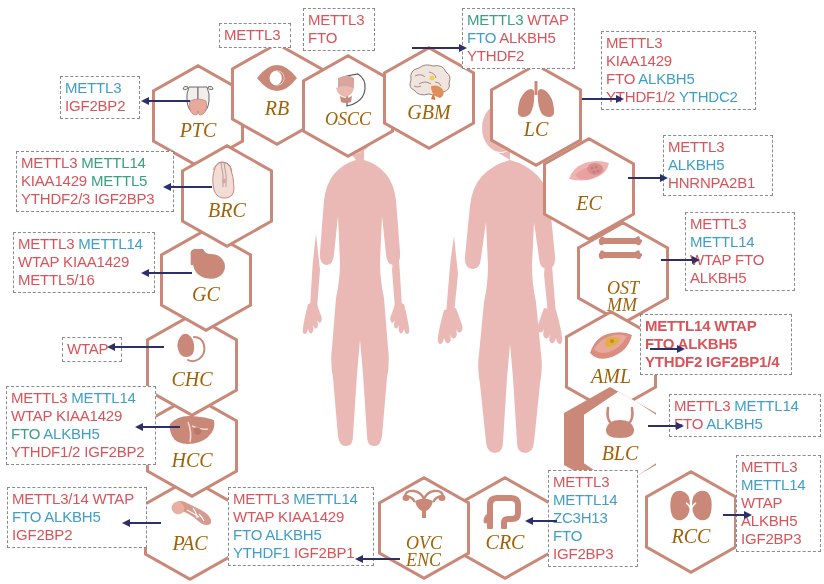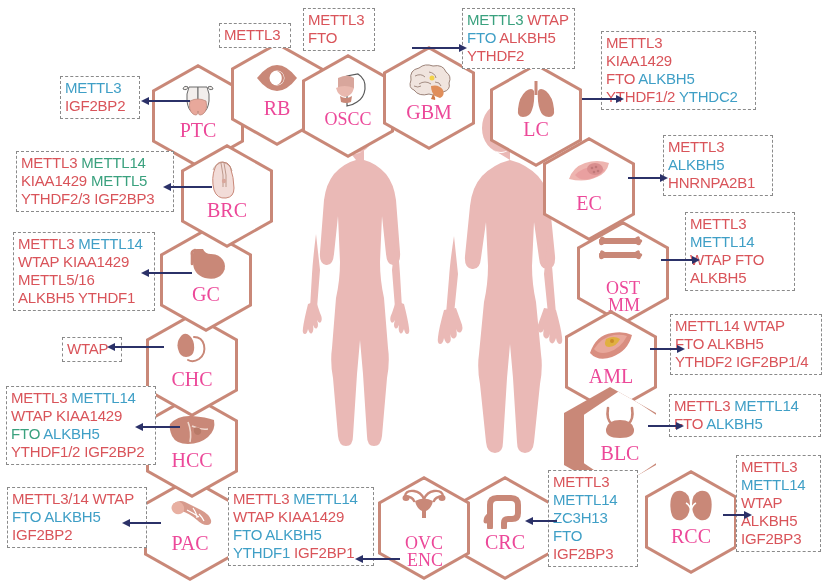--- a/index.html
+++ b/index.html
@@ -57,24 +57,25 @@
     justify-content: flex-start;
   }
   .hex-icon {
     margin-top: 13px;
     height: 38px;
     display: flex; align-items: center; justify-content: center;
   }
   .hex-label {
     font-family: "Liberation Serif", serif;
     font-size: 20px;
-    color: #ec4899;
-    text-align: right;
+    color: #a16207;
+    text-align: left;
     line-height: 0.98;
     margin-top: 2px;
+    font-style: italic;
   }
   .hex-label.two-line { font-size: 18px; margin-top: 16px; }
 
   
   .arrow {
     position: absolute;
     height: 2px;
     background: #2b3168;
   }
   .arrow::after {
@@ -403,21 +404,21 @@
 
   <div class="gene-box" style="left:685px; top:212px; width:110px;">
     <span class="gene-line"><span class="g c-red">METTL3</span></span>
     <span class="gene-line"><span class="g c-blue">METTL14</span></span>
     <span class="gene-line">
       <span class="g c-red">WTAP</span><span class="g c-red">  FTO</span>
     </span>
     <span class="gene-line"><span class="g c-red">ALKBH5</span></span>
   </div>
 
-  <div class="gene-box" style="left:670px; top:314px; width:152px;">
+  <div class="gene-box" style="left:640px; top:314px; width:152px;font-weight:bold;">
     <span class="gene-line">
       <span class="g c-red">METTL14</span><span class="g c-red"> WTAP</span>
     </span>
     <span class="gene-line">
       <span class="g c-red">FTO</span><span class="g c-red">  ALKBH5</span>
     </span>
     <span class="gene-line">
       <span class="g c-red">YTHDF2</span><span class="g c-red"> IGF2BP1/4</span>
     </span>
   </div>
@@ -492,23 +493,20 @@
   </div>
 
   <div class="gene-box" style="left:13px; top:232px; width:142px;">
     <span class="gene-line">
       <span class="g c-red">METTL3</span><span class="g c-blue"> METTL14</span>
     </span>
     <span class="gene-line">
       <span class="g c-red">WTAP</span><span class="g c-red">  KIAA1429</span>
     </span>
     <span class="gene-line"><span class="g c-red">METTL5/16</span></span>
-    <span class="gene-line">
-      <span class="g c-red">ALKBH5</span><span class="g c-red">  YTHDF1</span>
-    </span>
   </div>
 
   <div class="gene-box" style="left:16px; top:151px; width:158px;">
     <span class="gene-line">
       <span class="g c-red">METTL3</span><span class="g c-green">    METTL14</span>
     </span>
     <span class="gene-line">
       <span class="g c-red">KIAA1429</span><span class="g c-green"> METTL5</span>
     </span>
     <span class="gene-line">

